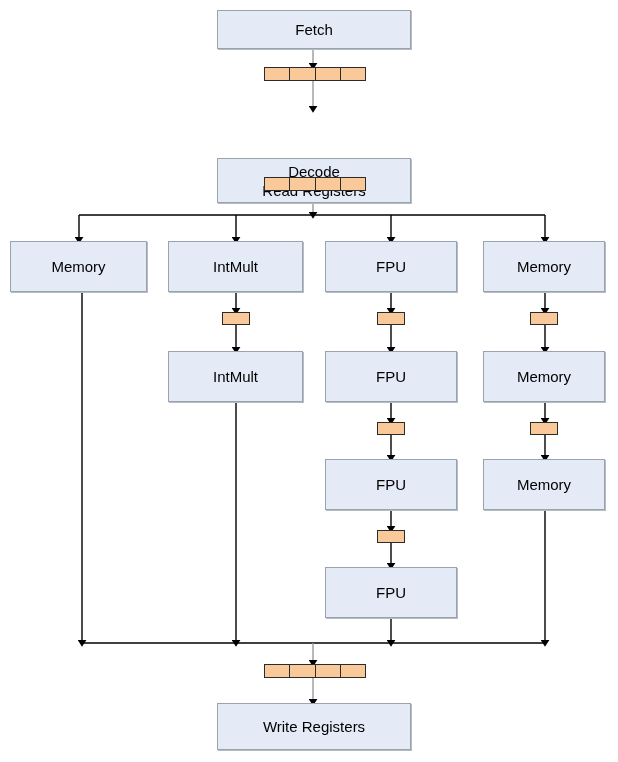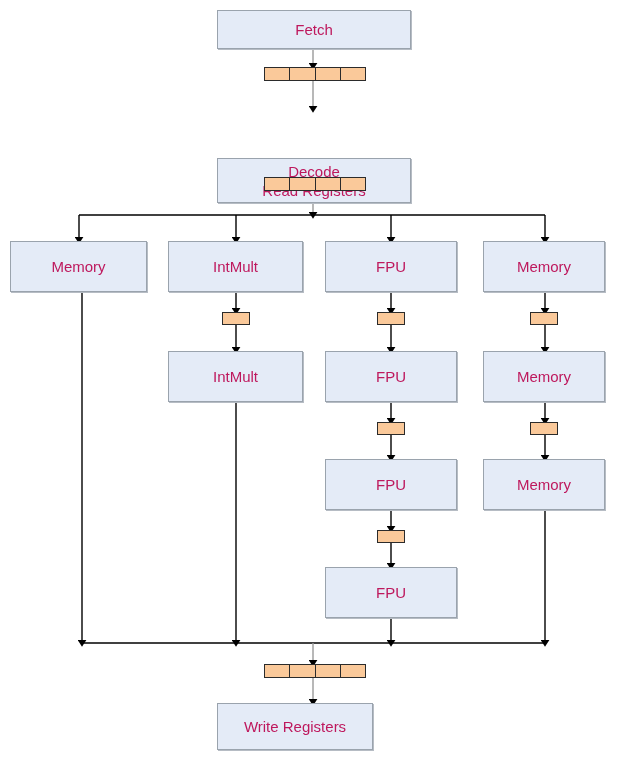--- a/index.html
+++ b/index.html
@@ -28,21 +28,21 @@
   .stage-box {
     position: absolute;
     box-sizing: border-box;
     background: #e4ebf7;
     border: 1px solid #9aa3ad;
     box-shadow: 1px 1px 0 0 #b6bcc4;
     display: flex;
     align-items: center;
     justify-content: center;
     text-align: center;
-    color: #be185d;
+    color: #000000;
     font-family: "Liberation Sans", sans-serif;
     font-size: 15px;
     line-height: 19px;
     z-index: 3;
     white-space: pre-line;
   }
   .pipe-reg {
     position: absolute;
     box-sizing: border-box;
     background: #fac99a;
@@ -113,21 +113,21 @@
       <div class="stage-box" style="left: 10px; top: 241px; width: 137px; height: 51px;">Memory</div>
       <div class="stage-box" style="left: 168px; top: 241px; width: 135px; height: 51px;">IntMult</div>
       <div class="stage-box" style="left: 325px; top: 241px; width: 132px; height: 51px;">FPU</div>
       <div class="stage-box" style="left: 483px; top: 241px; width: 122px; height: 51px;">Memory</div>
       <div class="stage-box" style="left: 168px; top: 351px; width: 135px; height: 51px;">IntMult</div>
       <div class="stage-box" style="left: 325px; top: 351px; width: 132px; height: 51px;">FPU</div>
       <div class="stage-box" style="left: 483px; top: 351px; width: 122px; height: 51px;">Memory</div>
       <div class="stage-box" style="left: 325px; top: 459px; width: 132px; height: 51px;">FPU</div>
       <div class="stage-box" style="left: 483px; top: 459px; width: 122px; height: 51px;">Memory</div>
       <div class="stage-box" style="left: 325px; top: 567px; width: 132px; height: 51px;">FPU</div>
-      <div class="stage-box" style="left: 217px; top: 703px; width: 156px; height: 47px;">Write Registers</div>
+      <div class="stage-box" style="left: 217px; top: 703px; width: 194px; height: 47px;">Write Registers</div>
     </div>
   <div id="reg-layer">
       <div class="pipe-reg" style="left: 264px; top: 67px; width: 102px; height: 14px;">
         <span class="seg"></span>
         <span class="seg"></span>
         <span class="seg"></span>
         <span class="seg"></span>
       </div>
       <div class="pipe-reg" style="left: 264px; top: 177px; width: 102px; height: 14px;">
         <span class="seg"></span>

